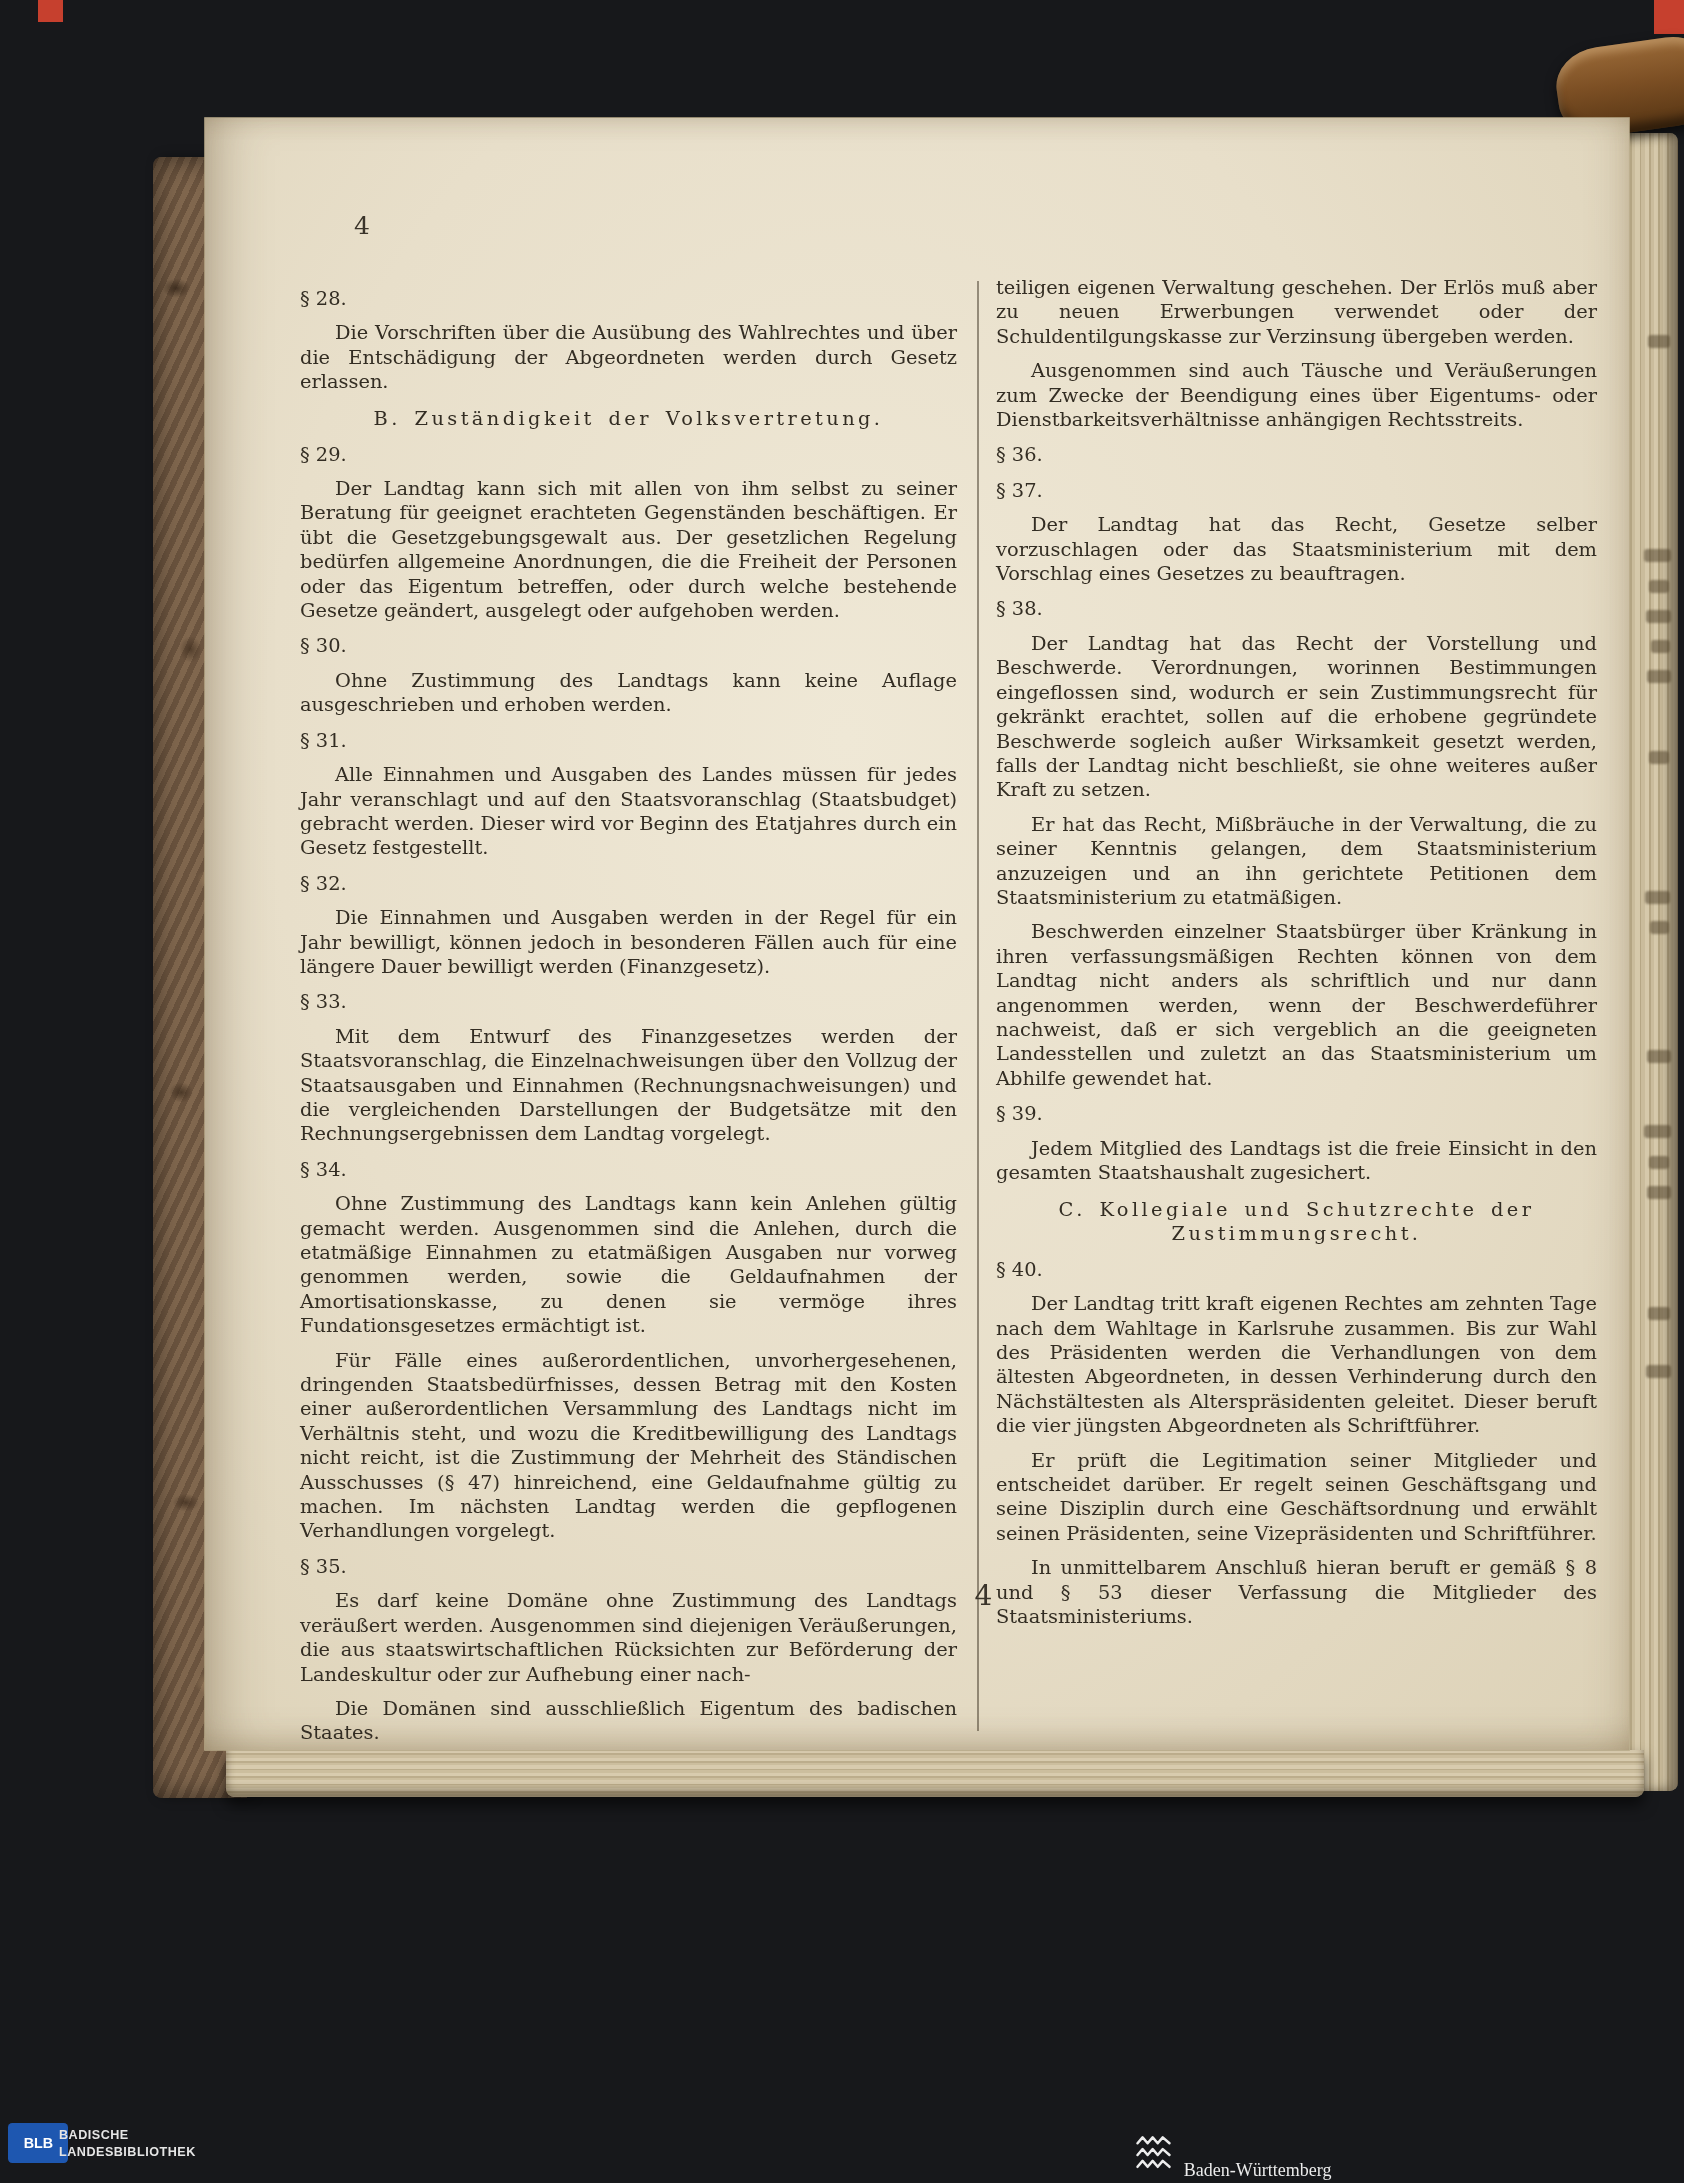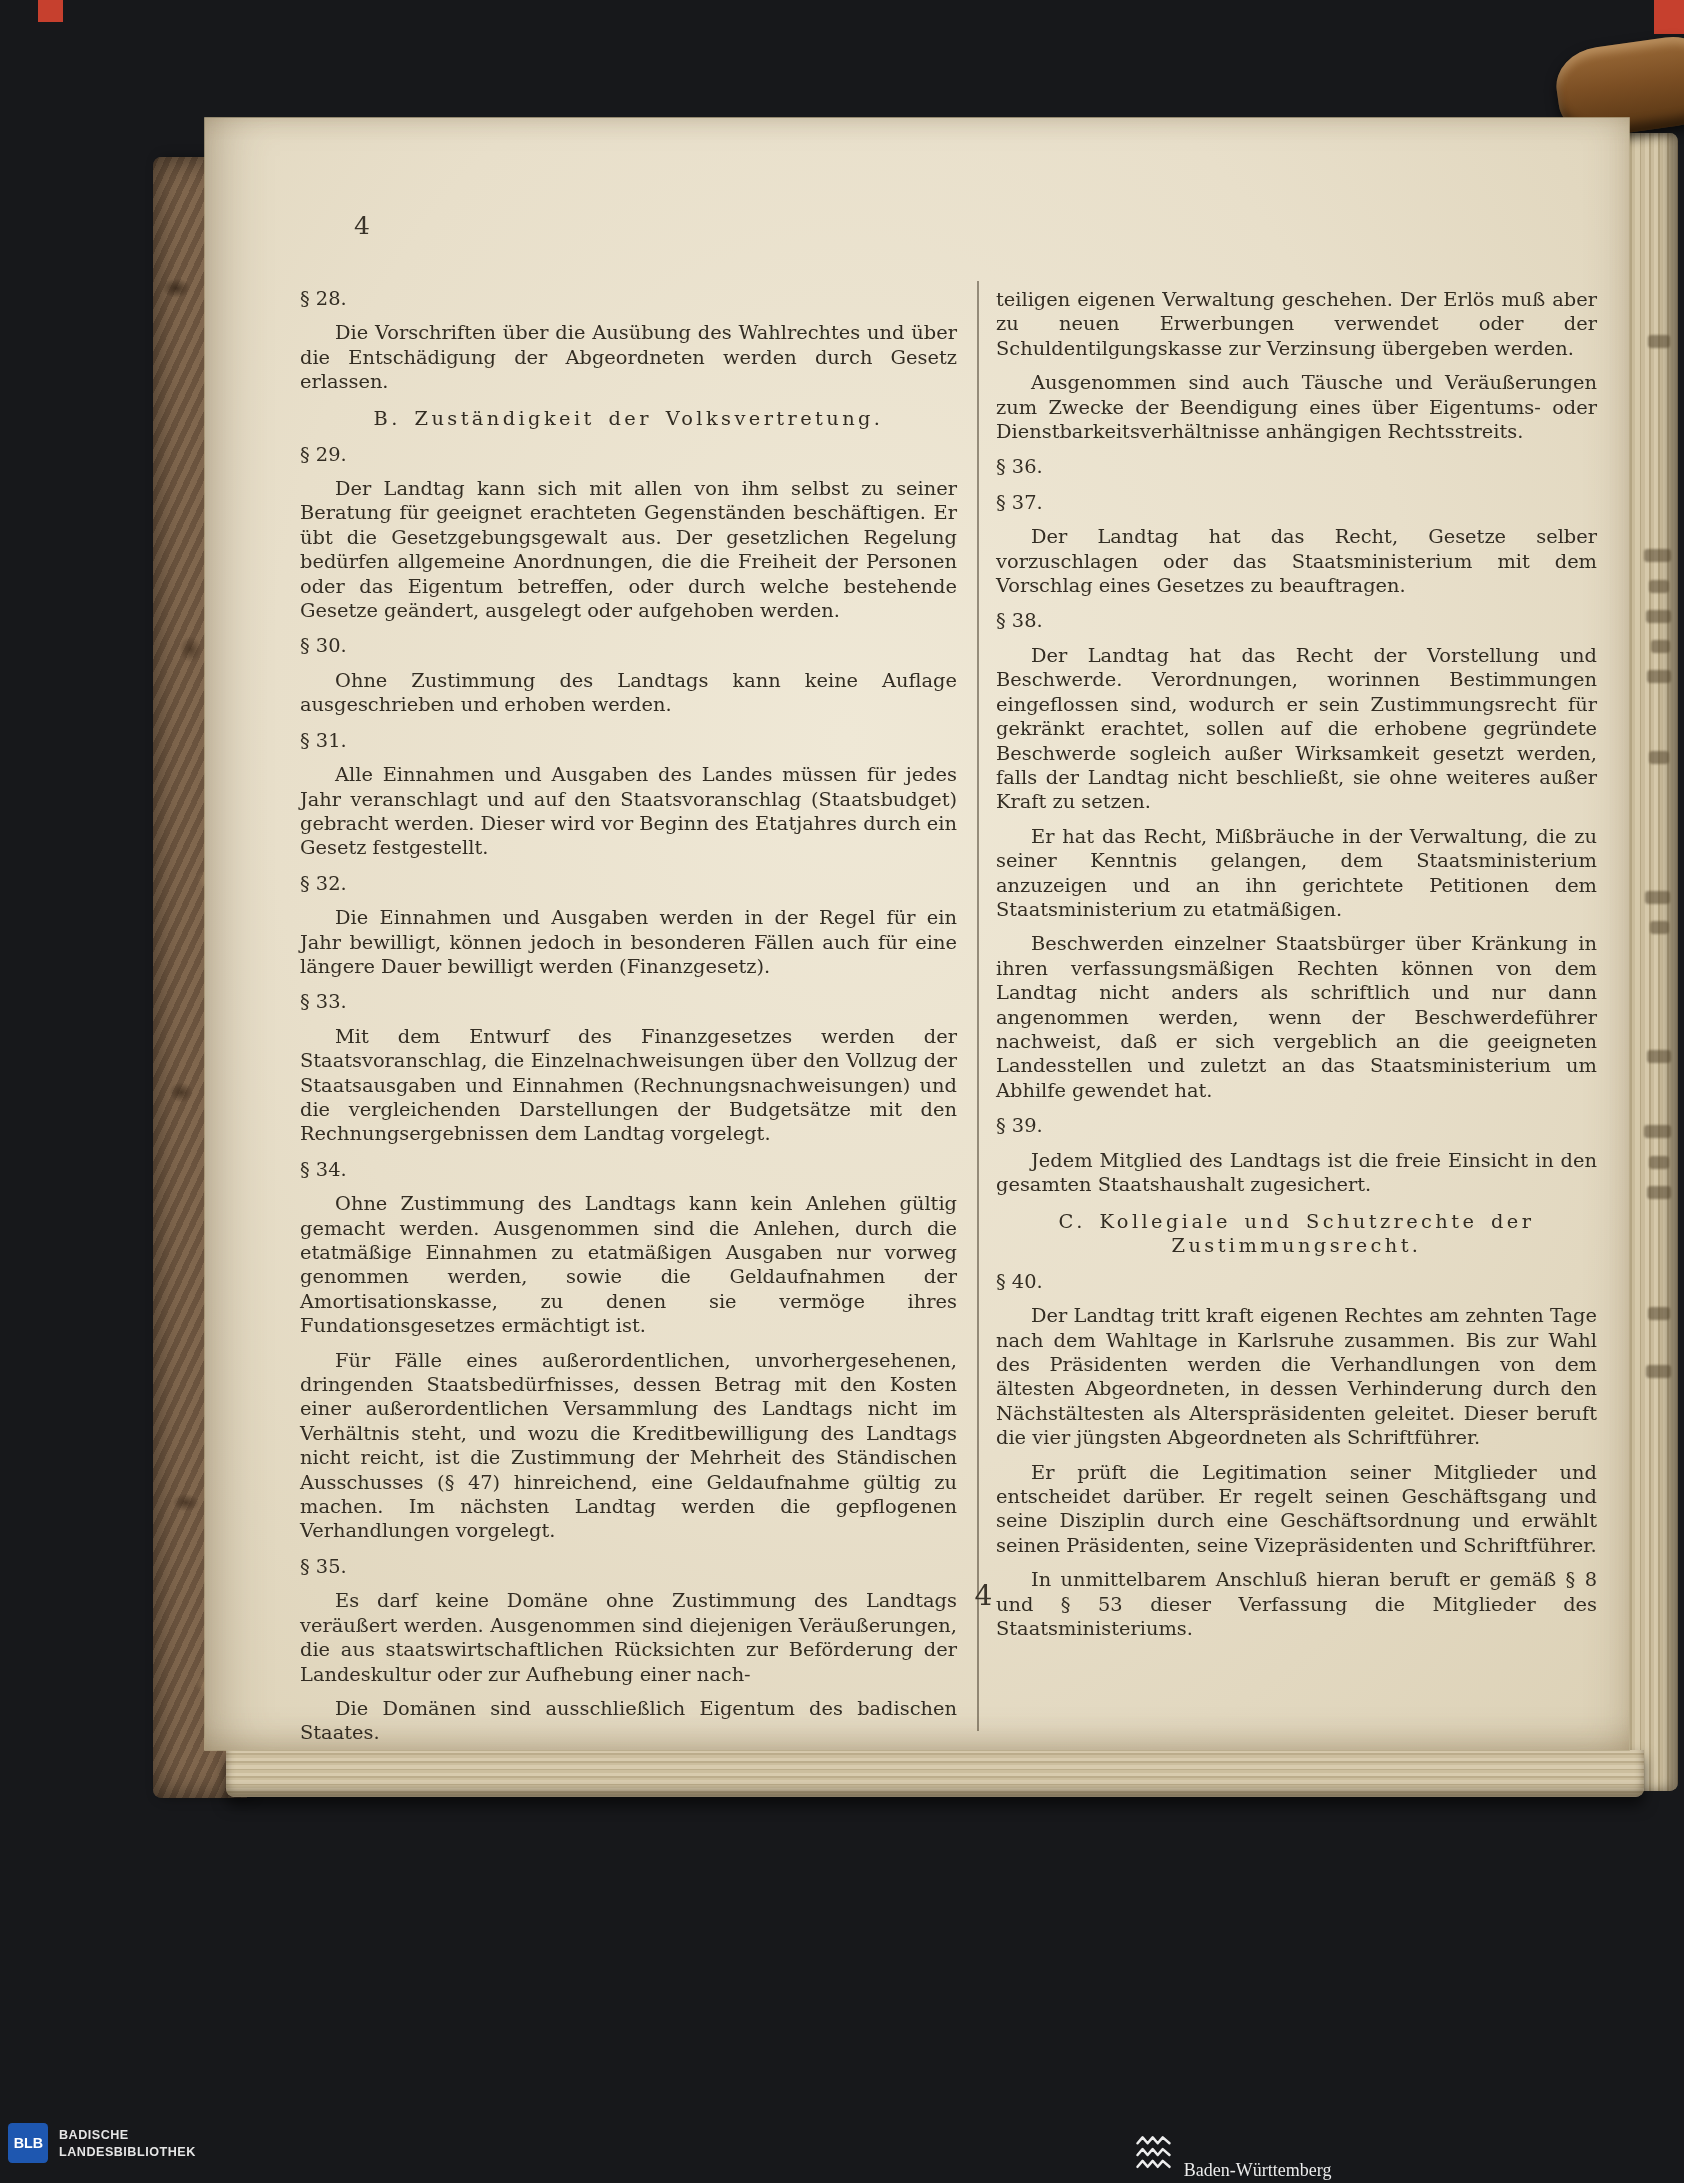--- a/index.html
+++ b/index.html
@@ -81,32 +81,32 @@
     position:absolute; top:276px;
     color:#332d23; font-size:19.4px; line-height:24.4px;
     text-align:justify; hyphens:auto; overflow-wrap:break-word;
   }
   .col-left  { left:300px;  width:657px; }
   .col-right { left:996px; width:601px; }
 
   .block.section { text-align:left; text-indent:0; margin:11px 0 5px; }
   .block.heading { text-align:center; text-indent:0; margin:12.6px 0 5.9px; letter-spacing:3.4px; word-spacing:4.2px; }
   .block.para { text-indent:35px; margin-top:10px; }
-  .block.para_noindent { text-indent:0; margin-top:12px; }
+  .block.para_noindent { text-indent:0; margin-top:0; }
 
   
   .frag {
     position:absolute; height:12.6px; border-radius:3.4px;
     background:rgba(72,58,36,.5); filter:blur(1px);
   }
 
   
   .footer { position:absolute; left:0; top:2113px; width:1685px; height:71px; }
   .blb-badge {
-    position:absolute; left:8.4px; top:10px; width:40px; height:40px;
+    position:absolute; left:8.4px; top:10px; width:60px; height:40px;
     background:#1e57b0; border-radius:4.2px;
     display:flex; align-items:center; justify-content:center;
     color:#fff; font-family:"Liberation Sans",sans-serif; font-weight:bold; font-size:14.3px;
   }
   .lib-name {
     position:absolute; left:59px; top:14.3px;
     color:#e5e5e5; font-family:"Liberation Sans",sans-serif;
     font-size:12.6px; font-weight:bold; letter-spacing:0.5px; line-height:17px;
   }
   .bw-wrap { position:absolute; left:1135px; top:10px; display:flex; align-items:center; gap:11.8px; }

